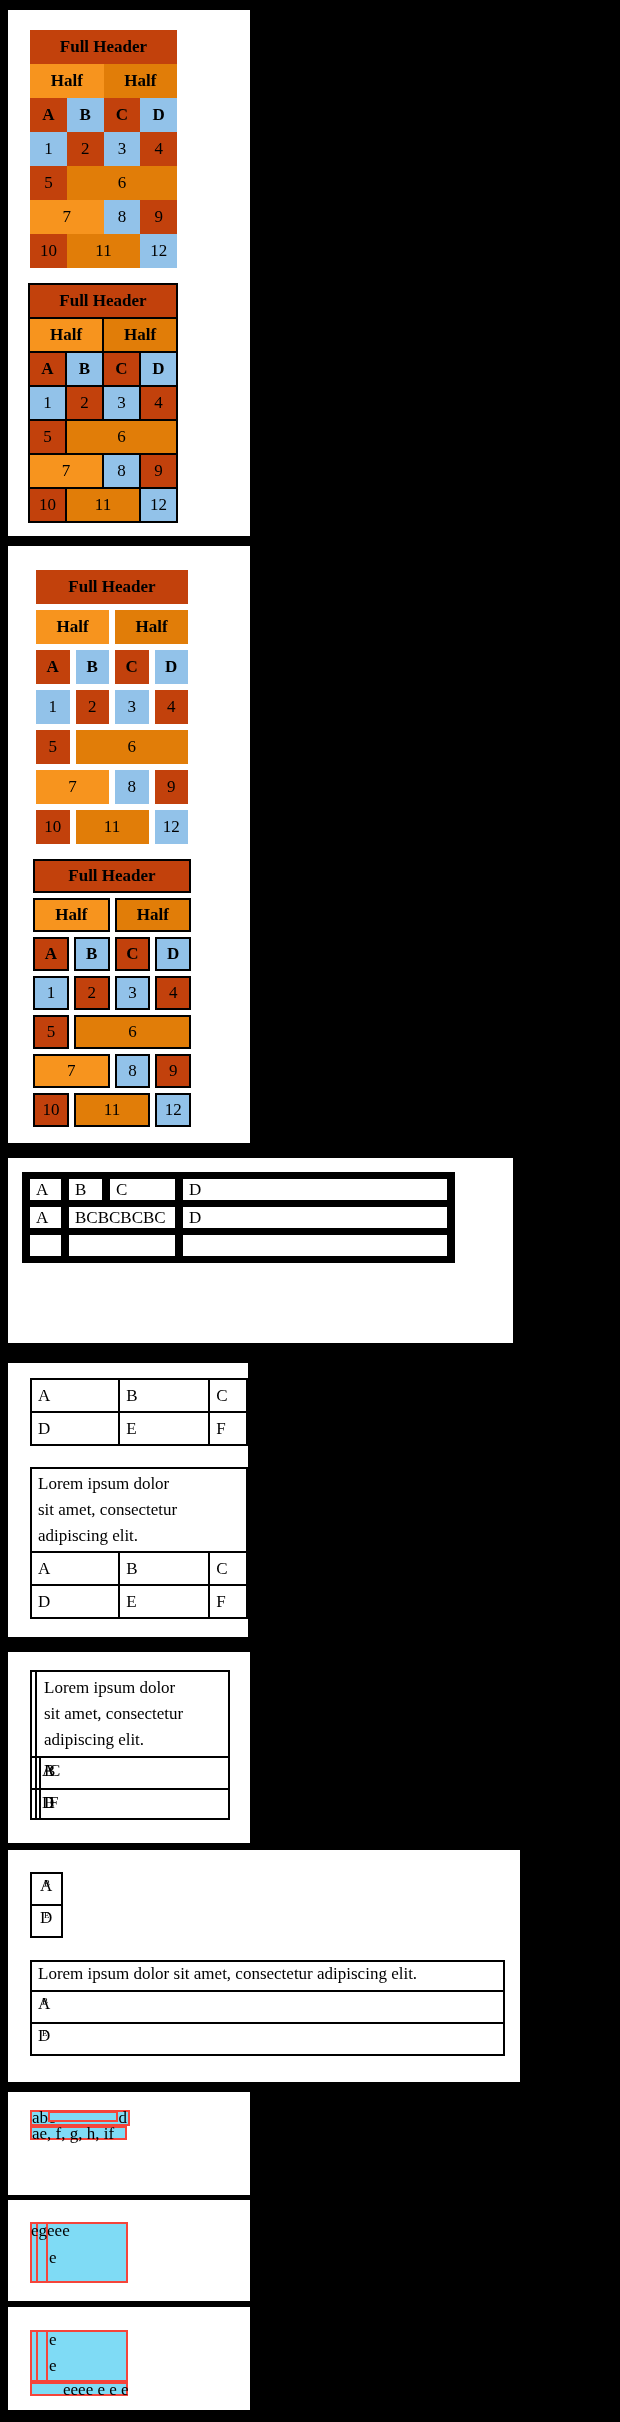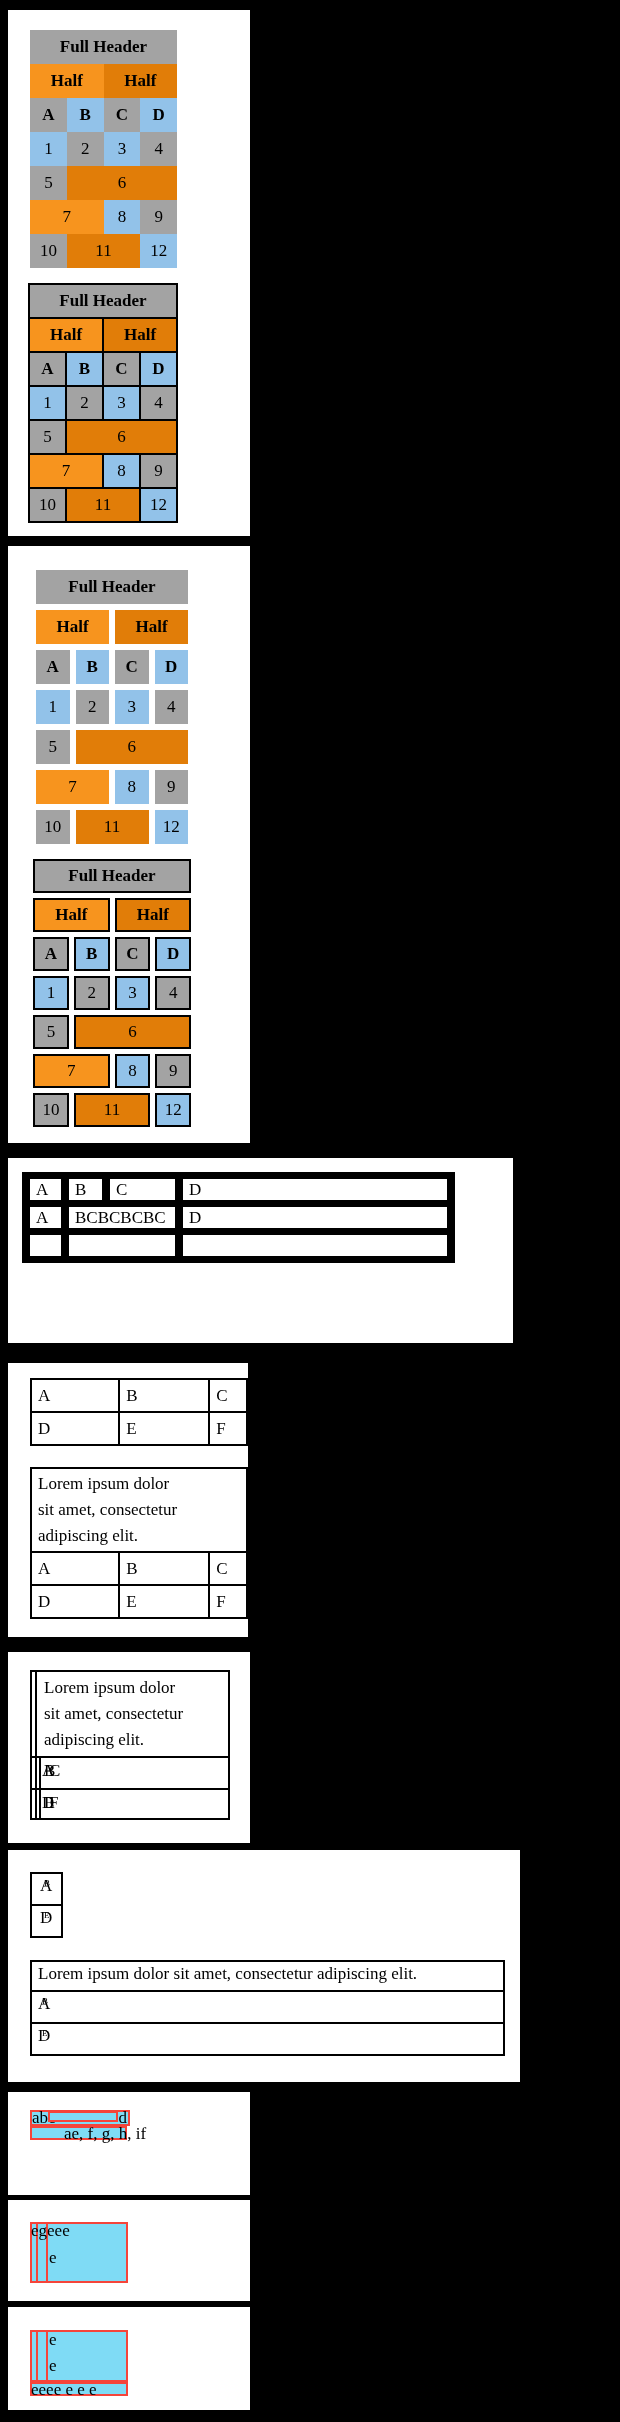--- a/index.html
+++ b/index.html
@@ -8,21 +8,21 @@
     font-family:"Liberation Serif","DejaVu Serif",serif;color:#000;
   }
   .panel{position:absolute;background:#fff;}
   .mount{position:absolute;}
 
   
   table.ct{table-layout:fixed;font:17px "Liberation Serif","DejaVu Serif",serif;
            text-align:center;color:#000;}
   table.ct td{overflow:hidden;}
   .bold{font-weight:bold;}
-  .c-b{background:#a3a3a3;font-family:Liberation Serif, serif;}
+  .c-b{background:#c2410c;font-family:Liberation Serif, serif;}
   .c-l{background:#92c2e9;}
   .c-o{background:#f7941e;}
   .c-d{background:#e17d08;}
   table.v1{border-collapse:collapse;width:147px;}
   table.v1 td{height:32px;}
   table.v2{border-collapse:collapse;width:150px;}
   table.v2 td{border:2px solid #000;height:30px;}
   table.v3{border-collapse:separate;border-spacing:6px;width:164px;}
   table.v3 td{height:32px;}
   table.v4{border-collapse:separate;border-spacing:5px;width:168px;}
@@ -344,36 +344,36 @@
   </div>
 </div>
 
 <div class="panel" style="left:8px;top:2092px;width:242px;height:103px;">
   <div class="rb" style="left:22px;top:18px;width:96px;height:12px;">
     <span class="itxt" style="left:0;top:-4px;">abc</span>
     <div class="rb" style="left:16px;top:-1px;width:66px;height:7px;"></div>
     <span class="itxt" style="right:1px;top:-4px;">d</span>
   </div>
   <div class="rb" style="left:22px;top:34px;width:93px;height:10px;">
-    <span class="itxt" style="left:0;top:-4px;margin-left:32px;">ae, f, g, h, if</span>
+    <span class="itxt" style="left:0;top:-4px;">ae, f, g, h, if</span>
   </div>
 </div>
 
 <div class="panel" style="left:8px;top:2200px;width:242px;height:101px;">
   <div class="rb" style="left:22px;top:22px;width:94px;height:57px;">
     <div class="rline" style="left:4px;"></div>
     <div class="rline" style="left:14px;"></div>
     <span class="itxt" style="left:-1px;top:-3px;">egeee</span>
     <span class="itxt" style="left:17px;top:24px;">e</span>
   </div>
 </div>
 
 <div class="panel" style="left:8px;top:2307px;width:242px;height:103px;">
   <div class="rb" style="left:22px;top:23px;width:94px;height:48px;">
     <div class="rline" style="left:4px;"></div>
     <div class="rline" style="left:14px;"></div>
     <span class="itxt" style="left:17px;top:-2px;">e</span>
     <span class="itxt" style="left:17px;top:24px;">e</span>
   </div>
   <div class="rb" style="left:22px;top:75px;width:94px;height:10px;">
-    <span class="itxt" style="left:-1px;top:-4px;">eeee e e e</span>
+    <span class="itxt" style="left:-1px;top:-4px;padding-left:32px;">eeee e e e</span>
   </div>
 </div>
 
 </body></html>

